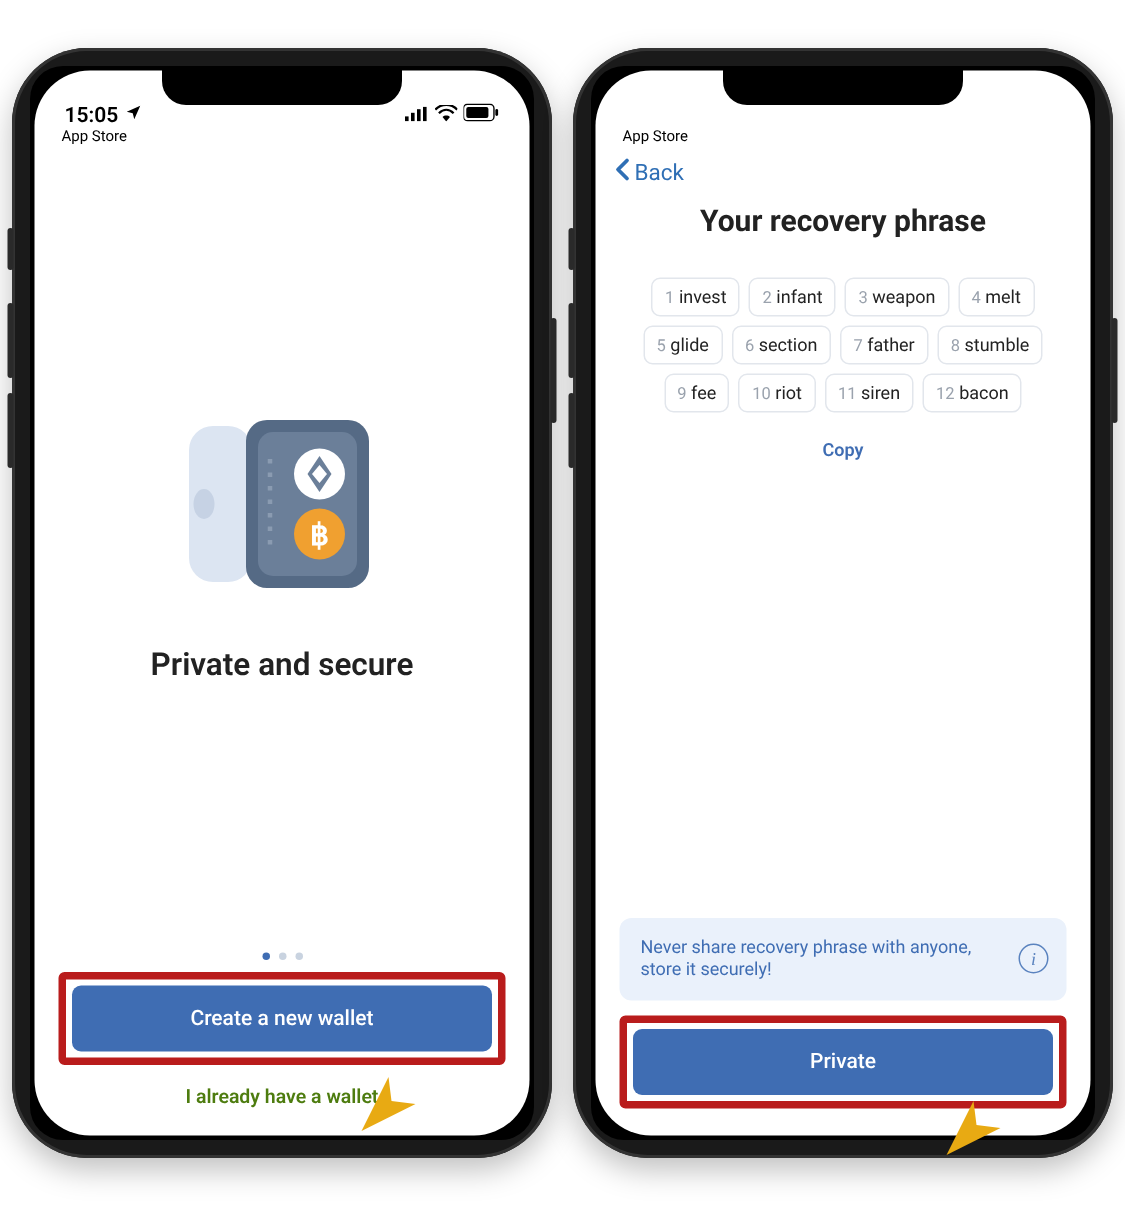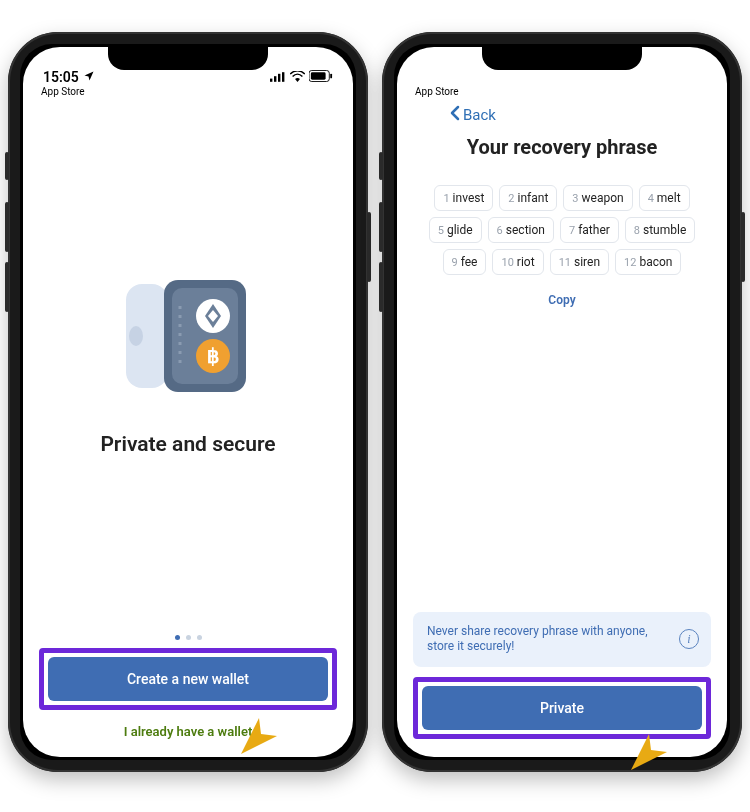--- a/index.html
+++ b/index.html
@@ -20,21 +20,21 @@
     width: 360px;
     height: 740px;
     border-radius: 50px;
     background: #1a1a1a;
     box-shadow: 0 0 0 2px #333 inset, 0 8px 20px rgba(0,0,0,0.25);
     padding: 12px;
   }
   .phone-inner {
     width: 100%;
     height: 100%;
-    border-radius: 32px;
+    border-radius: 22px;
     background: #000;
     padding: 3px;
     position: relative;
   }
   .screen {
     width: 100%;
     height: 100%;
     border-radius: 37px;
     background: #fff;
     overflow: hidden;
@@ -129,42 +129,41 @@
     background:#3f6db3;
     color:#fff;
     text-align:center;
     padding:14px 0;
     border-radius:6px;
     font-size:14px;
     font-weight:500;
     cursor:pointer;
   }
   .highlight-frame {
-    border: 5px solid #6d28d9;
+    border: 5px solid #b91c1c;
     border-radius: 4px;
     padding: 4px;
   }
   .secondary-link {
     text-align:center;
     color:#4d7c0f;
     font-size:13px;
     font-weight:600;
     margin-top:14px;
     cursor:pointer;
   }
 
   
   .s2-nav {
     display:flex;
     align-items:center;
     padding: 2px 12px 0 12px;
     color:#2f6fb5;
     font-size:15px;
     cursor:pointer;
-    margin-left:40px;
   }
   .s2-header {
     text-align:center;
     padding: 10px 24px 0 24px;
   }
   .s2-title {
     font-size:20px;
     font-weight:700;
     color:#222;
     margin-bottom:8px;

